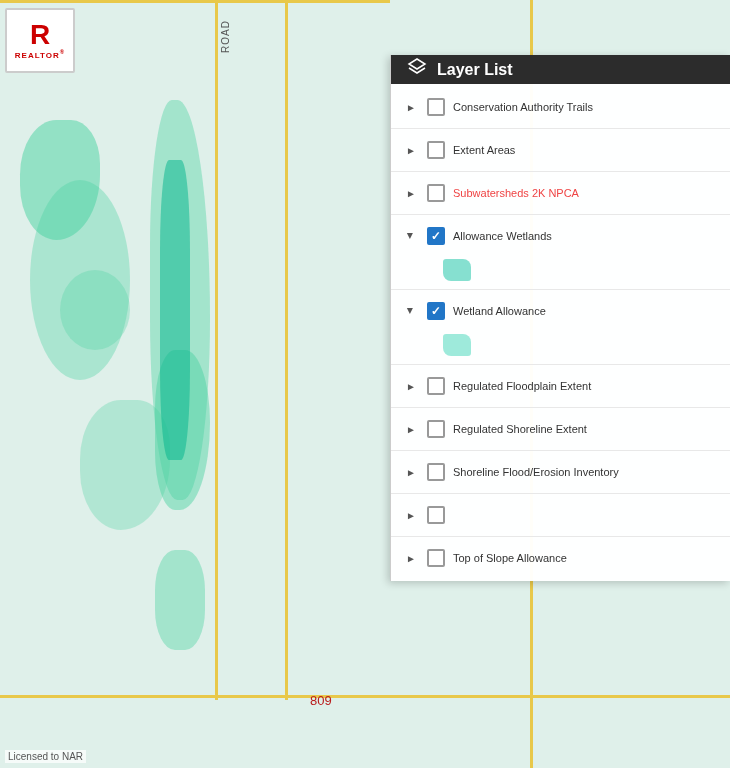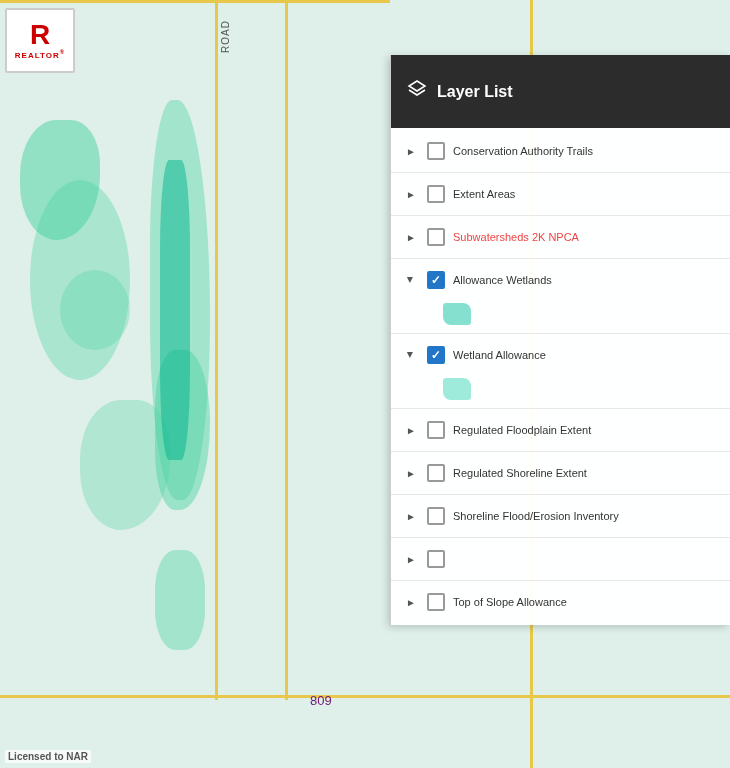--- a/index.html
+++ b/index.html
@@ -124,21 +124,21 @@
       background: rgba(0, 180, 140, 0.5);
       border-radius: 30%;
     }
 
     
     .map-label-809 {
       position: absolute;
       bottom: 60px;
       left: 310px;
       font-size: 13px;
-      color: #701a75;
+      color: #b91c1c;
       font-weight: 500;
     }
 
     
     .realtor-logo {
       position: absolute;
       top: 8px; left: 5px;
       width: 70px; height: 65px;
       background: #fff;
       border: 2px solid #ccc;
@@ -164,38 +164,37 @@
     }
 
     
     .licensed-text {
       position: absolute;
       bottom: 5px; left: 5px;
       font-size: 10px;
       color: #555;
       background: rgba(255,255,255,0.7);
       padding: 1px 3px;
-      font-weight: bold;
     }
 
     
     .layer-panel {
       position: absolute;
       top: 55px;
       right: 0;
       width: 340px;
       background: rgba(255,255,255,0.97);
       box-shadow: -2px 2px 8px rgba(0,0,0,0.2);
       border-left: 1px solid #ccc;
     }
 
     .layer-header {
       background: #2c2c2c;
       color: #fff;
-      padding: 24px 16px;
+      padding: 2px 16px;
       display: flex;
       align-items: center;
       gap: 10px;
     }
     .layer-header-icon {
       font-size: 18px;
     }
     .layer-header-title {
       font-size: 16px;
       font-weight: 700;

